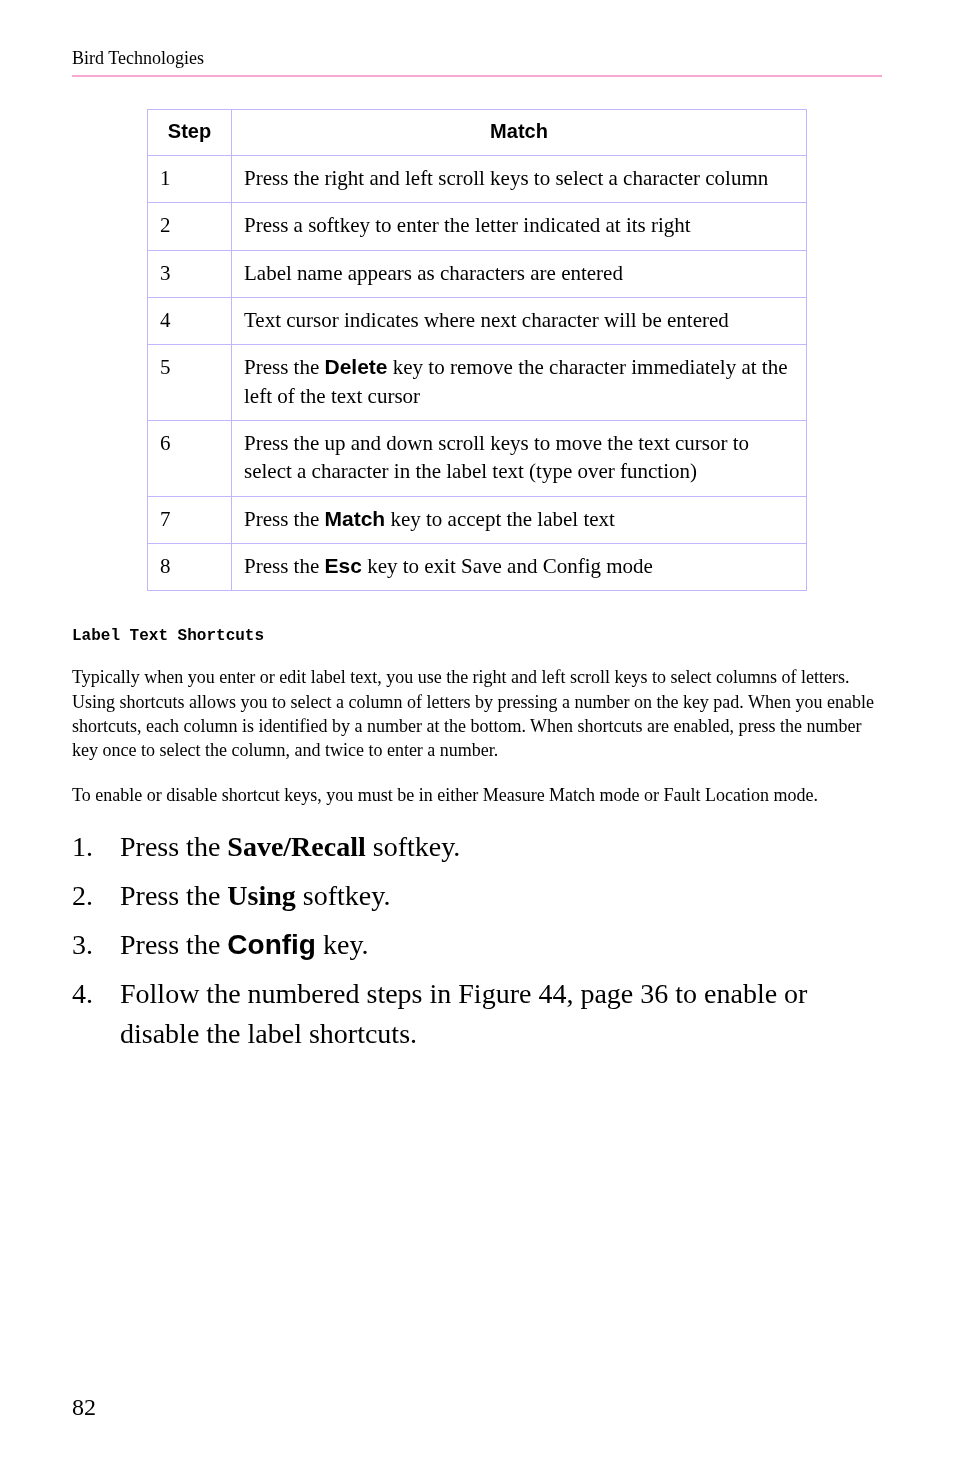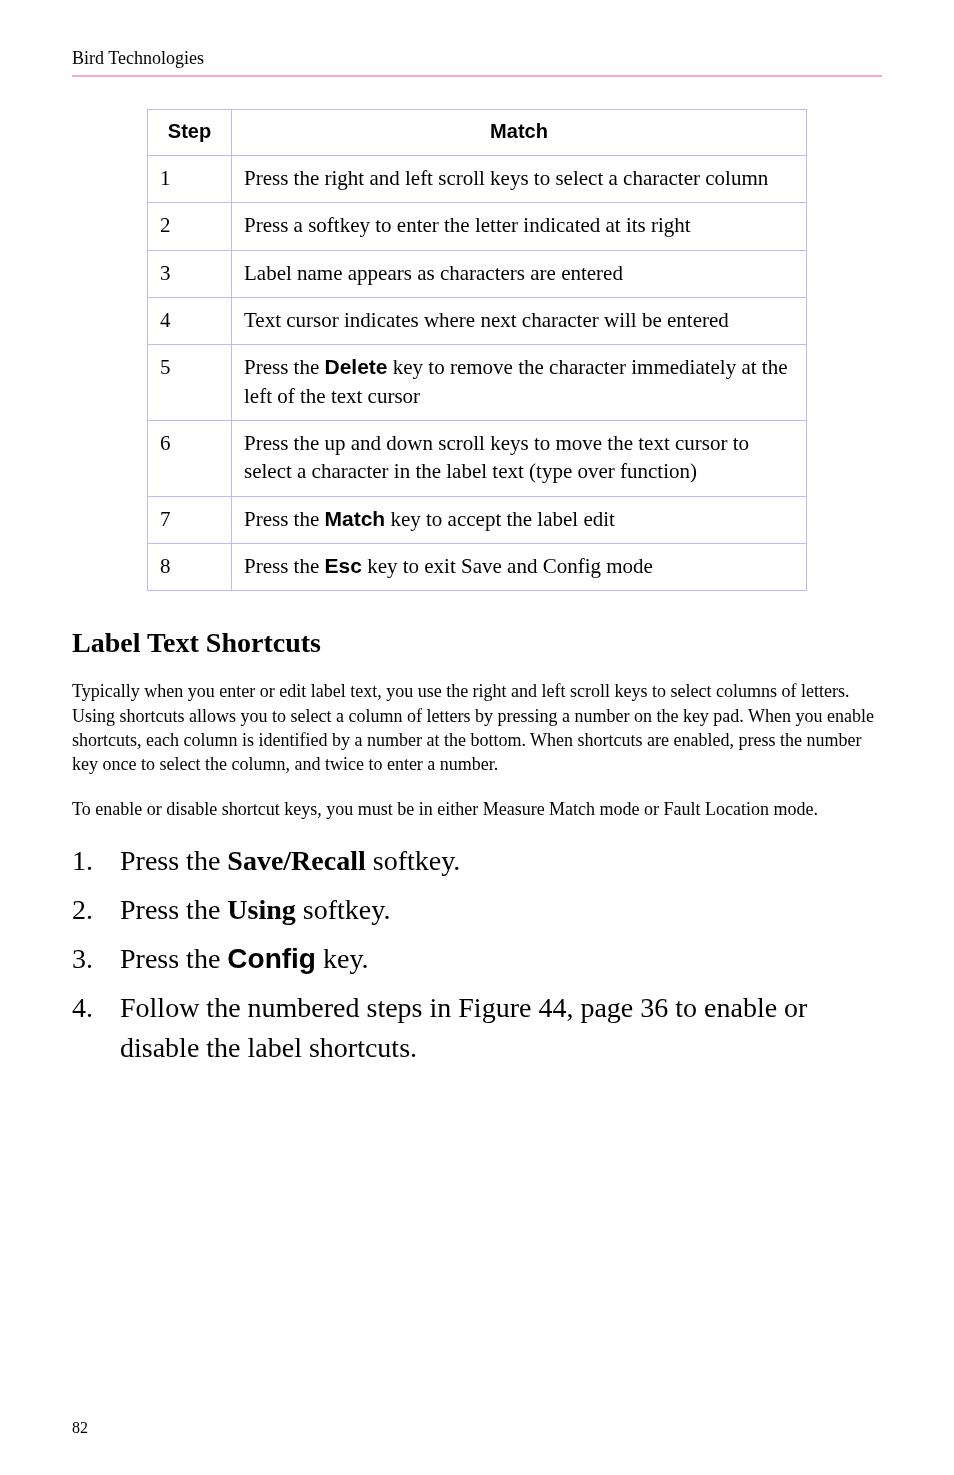--- a/index.html
+++ b/index.html
@@ -35,23 +35,23 @@
     font-family: Arial, Helvetica, sans-serif;
     font-weight: bold;
     text-align: center;
     font-size: 20px;
   }
   table.steps th.step-col, table.steps td.step-col {
     width: 84px;
   }
   .sans-bold { font-family: Arial, Helvetica, sans-serif; font-weight: bold; }
   h2.section {
-    font-family: Liberation Serif, serif;
+    font-family: Liberation Mono, monospace;
     font-weight: bold;
-    font-size: 28px;
+    font-size: 16px;
     margin-bottom: 20px;
   }
   p.body {
     font-size: 18px;
     line-height: 1.35;
     margin-bottom: 20px;
   }
   ol.instructions {
     list-style: none;
     counter-reset: item;
@@ -66,22 +66,22 @@
   }
   ol.instructions li::before {
     content: counter(item) ".";
     position: absolute;
     left: 0;
     width: 36px;
   }
   .page-num {
     position: absolute;
     left: 72px;
-    bottom: 38px;
-    font-size: 16px;
+    bottom: 54px;
+    font-size: 24px;
   }
 </style>
 </head>
 <body>
 
 <div class="running-head">Bird Technologies</div>
 
 <table class="steps">
   <thead>
     <tr>
@@ -112,21 +112,21 @@
         <span>Press the </span><span class="sans-bold">Delete</span><span> key to remove the character immediately at the left of the text cursor</span>
       </td>
     </tr>
     <tr>
       <td class="step-col">6</td>
       <td><span>Press the up and down scroll keys to move the text cursor to select a character in the label text (type over function)</span></td>
     </tr>
     <tr>
       <td class="step-col">7</td>
       <td>
-        <span>Press the </span><span class="sans-bold">Match</span><span> key to accept the label edit</span>
+        <span>Press the </span><span class="sans-bold">Match</span><span> key to accept the label text</span>
       </td>
     </tr>
     <tr>
       <td class="step-col">8</td>
       <td>
         <span>Press the </span><span class="sans-bold">Esc</span><span> key to exit Save and Config mode</span>
       </td>
     </tr>
   </tbody>
 </table>

